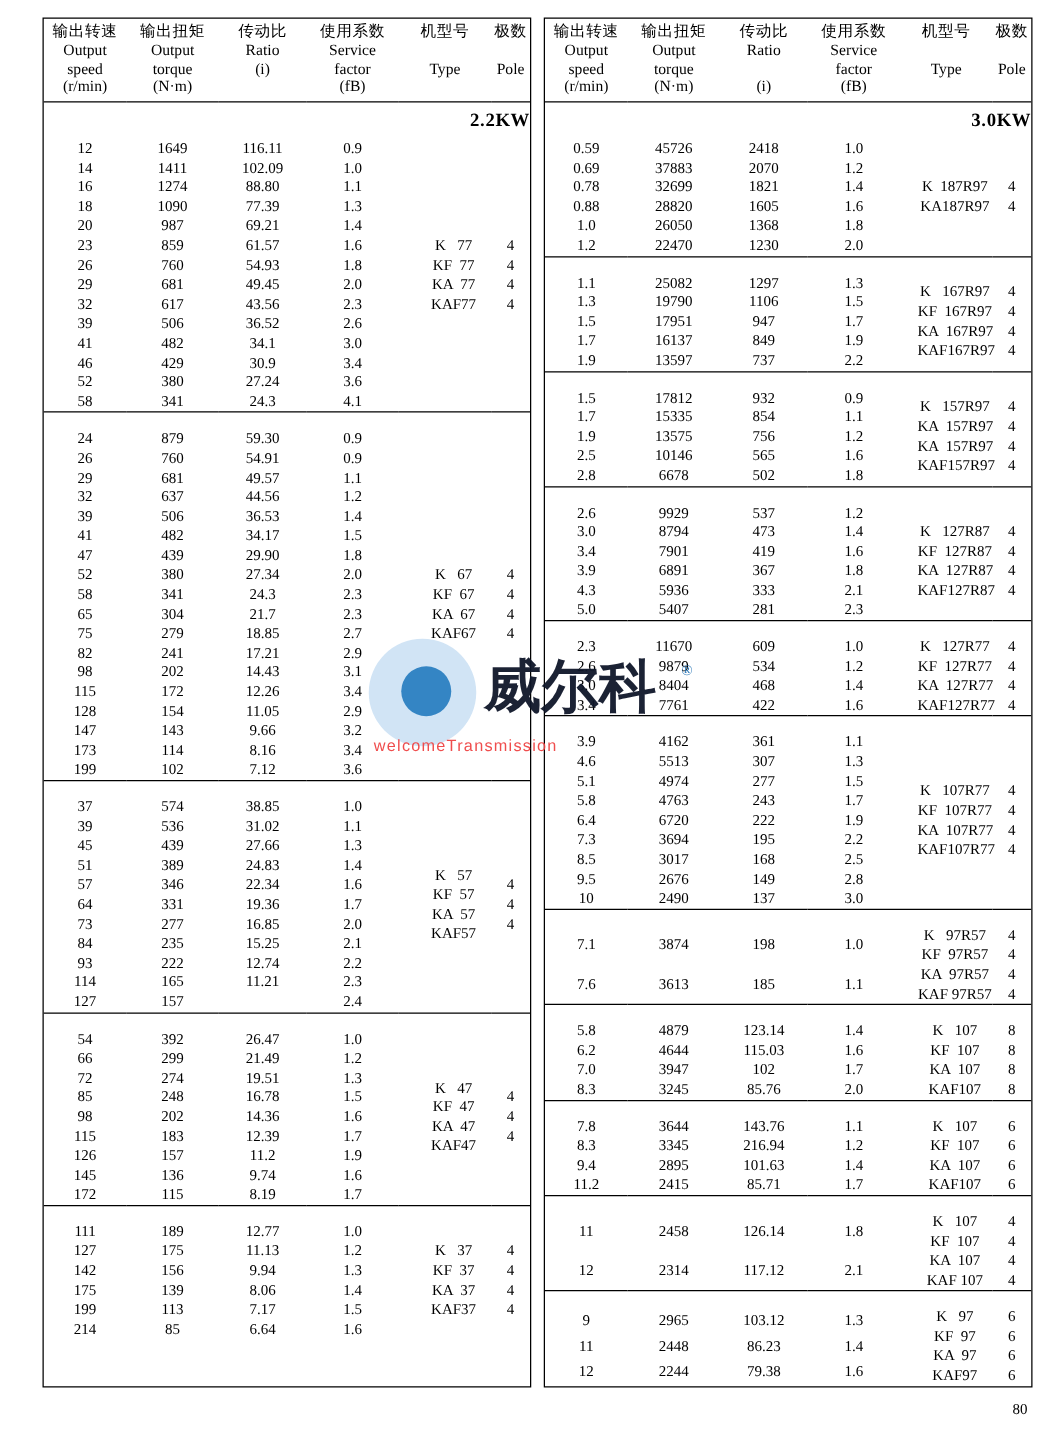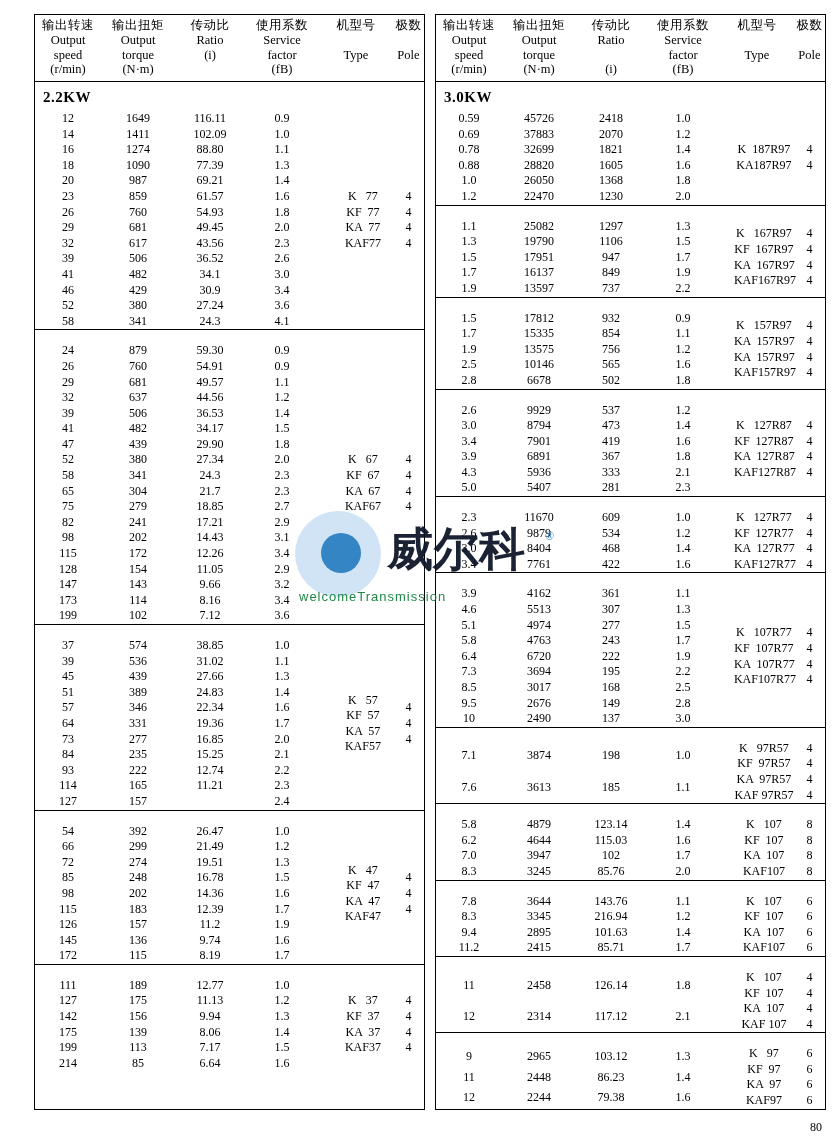--- a/index.html
+++ b/index.html
@@ -5,37 +5,37 @@
   html,body{margin:0;padding:0;background:#ffffff;}
   body{width:840px;height:1143px;font-family:"Liberation Serif",serif;color:#000;position:relative;}
   .page{position:relative;width:840px;height:1143px;box-sizing:border-box;padding:14px 14px 0 14px;}
   .cols{display:flex;gap:10px;margin-left:20px;}
   .col{width:402px;border:1px solid #000;box-sizing:border-box;}
   table{border-collapse:collapse;width:100%;table-layout:fixed;}
   th,td{padding:0;margin:0;}
   .hdr td{vertical-align:top;text-align:center;font-size:12.5px;line-height:1.18;padding-top:3px;padding-bottom:3px;}
   .hdr .cn{font-size:12.5px;letter-spacing:0.5px;}
   .hdr-sep{border-bottom:1px solid #000;}
-  .kwrow td{font-weight:bold;font-size:15px;padding:7px 0 5px 8px;text-align:left;letter-spacing:0.5px;}
+  .kwrow td{font-weight:bold;font-size:15px;padding:7px 0 5px 8px;text-align:right;letter-spacing:0.5px;}
   .grp{border-top:1px solid #000;}
   .data td{font-size:12px;line-height:1.30;text-align:center;height:15px;}
   .c1{width:17%;}
   .c2{width:19%;}
   .c3{width:18%;}
   .c4{width:19%;}
   .c5{width:19%;}
   .c6{width:8%;}
   .typecol{vertical-align:middle;font-size:12px;line-height:1.30;text-align:left;padding-left:14px;white-space:pre;}
   .polecol{vertical-align:middle;font-size:12px;line-height:1.30;text-align:center;white-space:pre;}
   .pageno{position:absolute;right:18px;bottom:8px;font-size:12px;}
   .wm{position:absolute;left:295px;top:505px;width:270px;height:120px;pointer-events:none;opacity:.95;}
   .wm .circle{position:absolute;left:0;top:6px;width:86px;height:86px;border-radius:50%;background:#cfe3f5;}
   .wm .circle:after{content:"";position:absolute;left:26px;top:22px;width:40px;height:40px;border-radius:50%;background:#2a7fc1;}
   .wm .txt{position:absolute;left:92px;top:14px;font-size:46px;color:#0f172a;font-weight:bold;font-family:"DejaVu Sans",sans-serif;}
-  .wm .sub{position:absolute;left:4px;top:84px;font-size:13px;color:#15803d;letter-spacing:1px;font-family:"Liberation Sans",sans-serif;}
+  .wm .sub{position:absolute;left:4px;top:84px;font-size:13px;color:#ef4444;letter-spacing:1px;font-family:"Liberation Sans",sans-serif;}
   .wm .reg{position:absolute;left:250px;top:24px;font-size:12px;color:#1f6fb2;}
   .spacer td{height:7px;}
 </style>
 </head>
 <body>
 
 <div class="page">
   <div class="cols">
 
     <div class="col">

